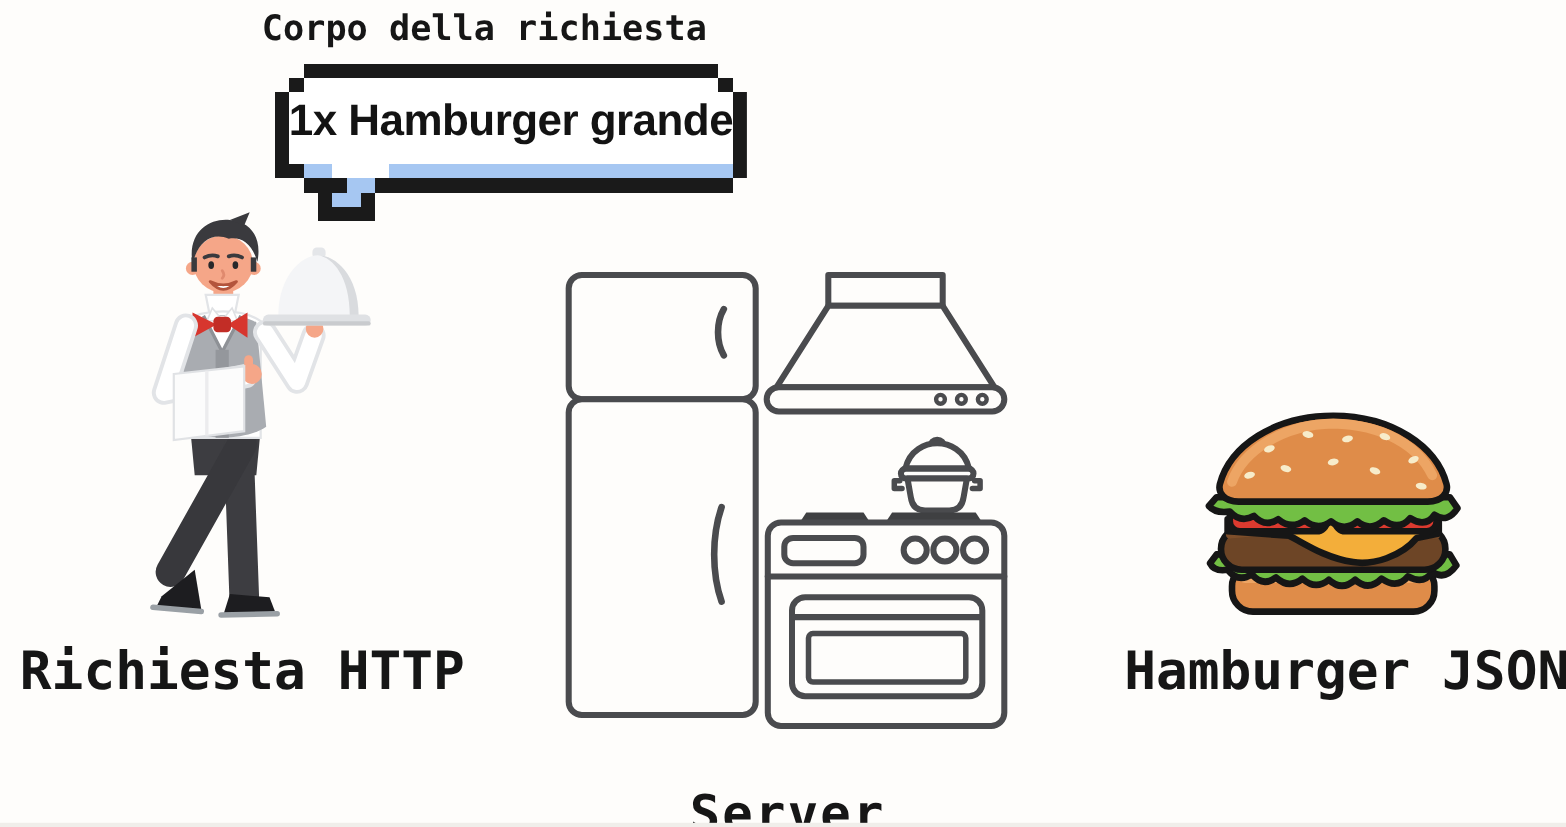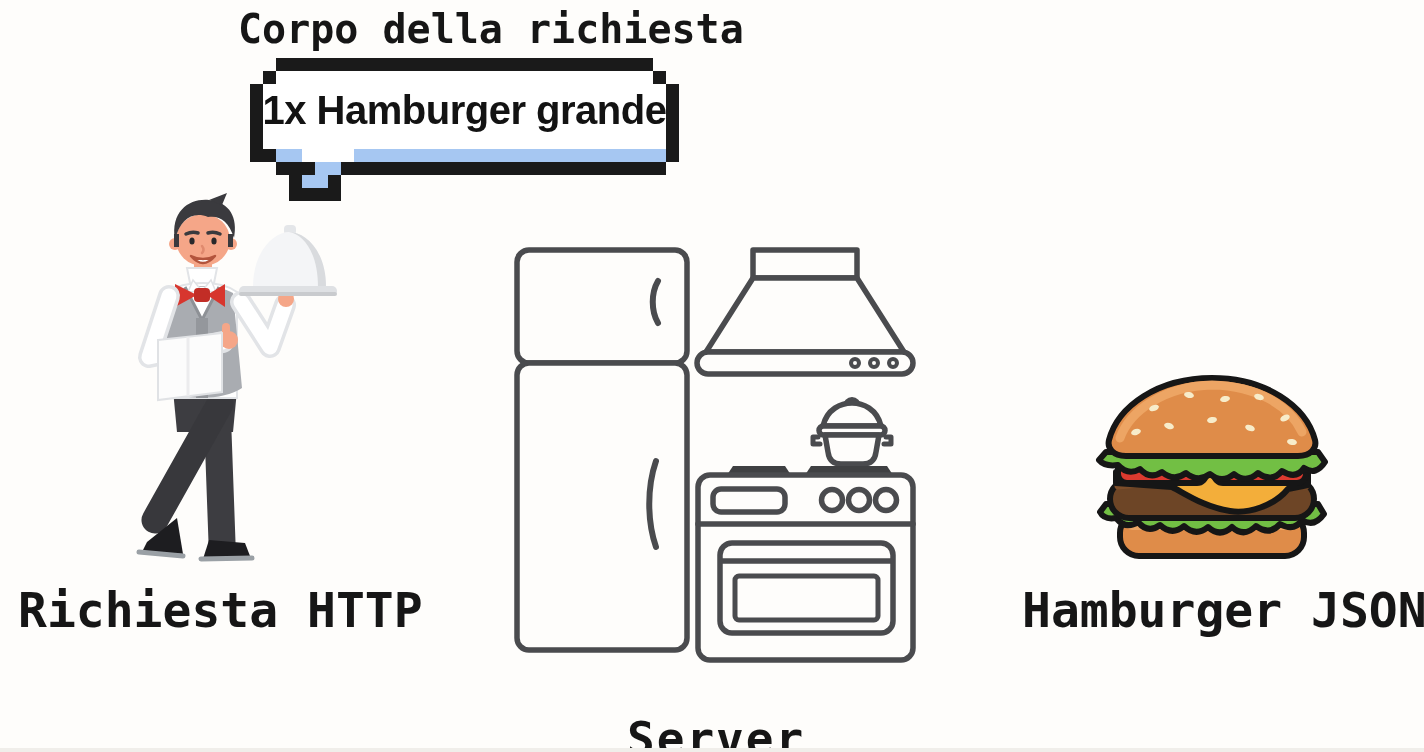--- a/index.html
+++ b/index.html
@@ -1,20 +1,20 @@
 <!DOCTYPE html>
 <html><head>
 <meta charset="utf-8">
 <style>
   html,body{margin:0;padding:0;}
   .stage{position:relative;width:1424px;height:752px;background:#fefdfb;overflow:hidden;
          font-family:"DejaVu Sans Mono",monospace;color:#161616;}
   .abs{position:absolute;}
   .mono-label{font-family:"DejaVu Sans Mono",monospace;font-weight:600;color:#161616;white-space:nowrap;}
-  .title{font-size:40px;letter-spacing:0px;}
+  .title{font-size:32px;letter-spacing:0px;}
   .big{font-size:48px;margin-top:10px;}
   .server{font-size:46px;letter-spacing:2px;}
   .bubble-wrap{left:250px;top:58px;width:429px;height:143px;}
   .bubble-text{left:250px;top:71px;width:429px;height:78px;display:flex;align-items:center;justify-content:center;
                font-family:"Liberation Sans",sans-serif;font-weight:700;font-size:40px;letter-spacing:-0.5px;color:#131313;}
   .bottom-edge{left:0;top:748px;width:1424px;height:4px;background:#f0eeea;}
   svg{display:block;}
 </style>
 </head>
 <body>

